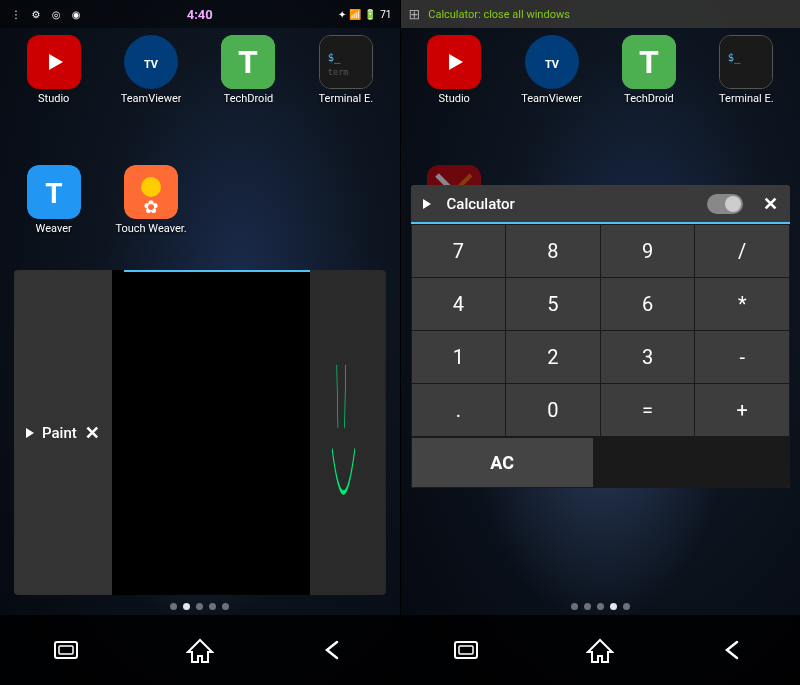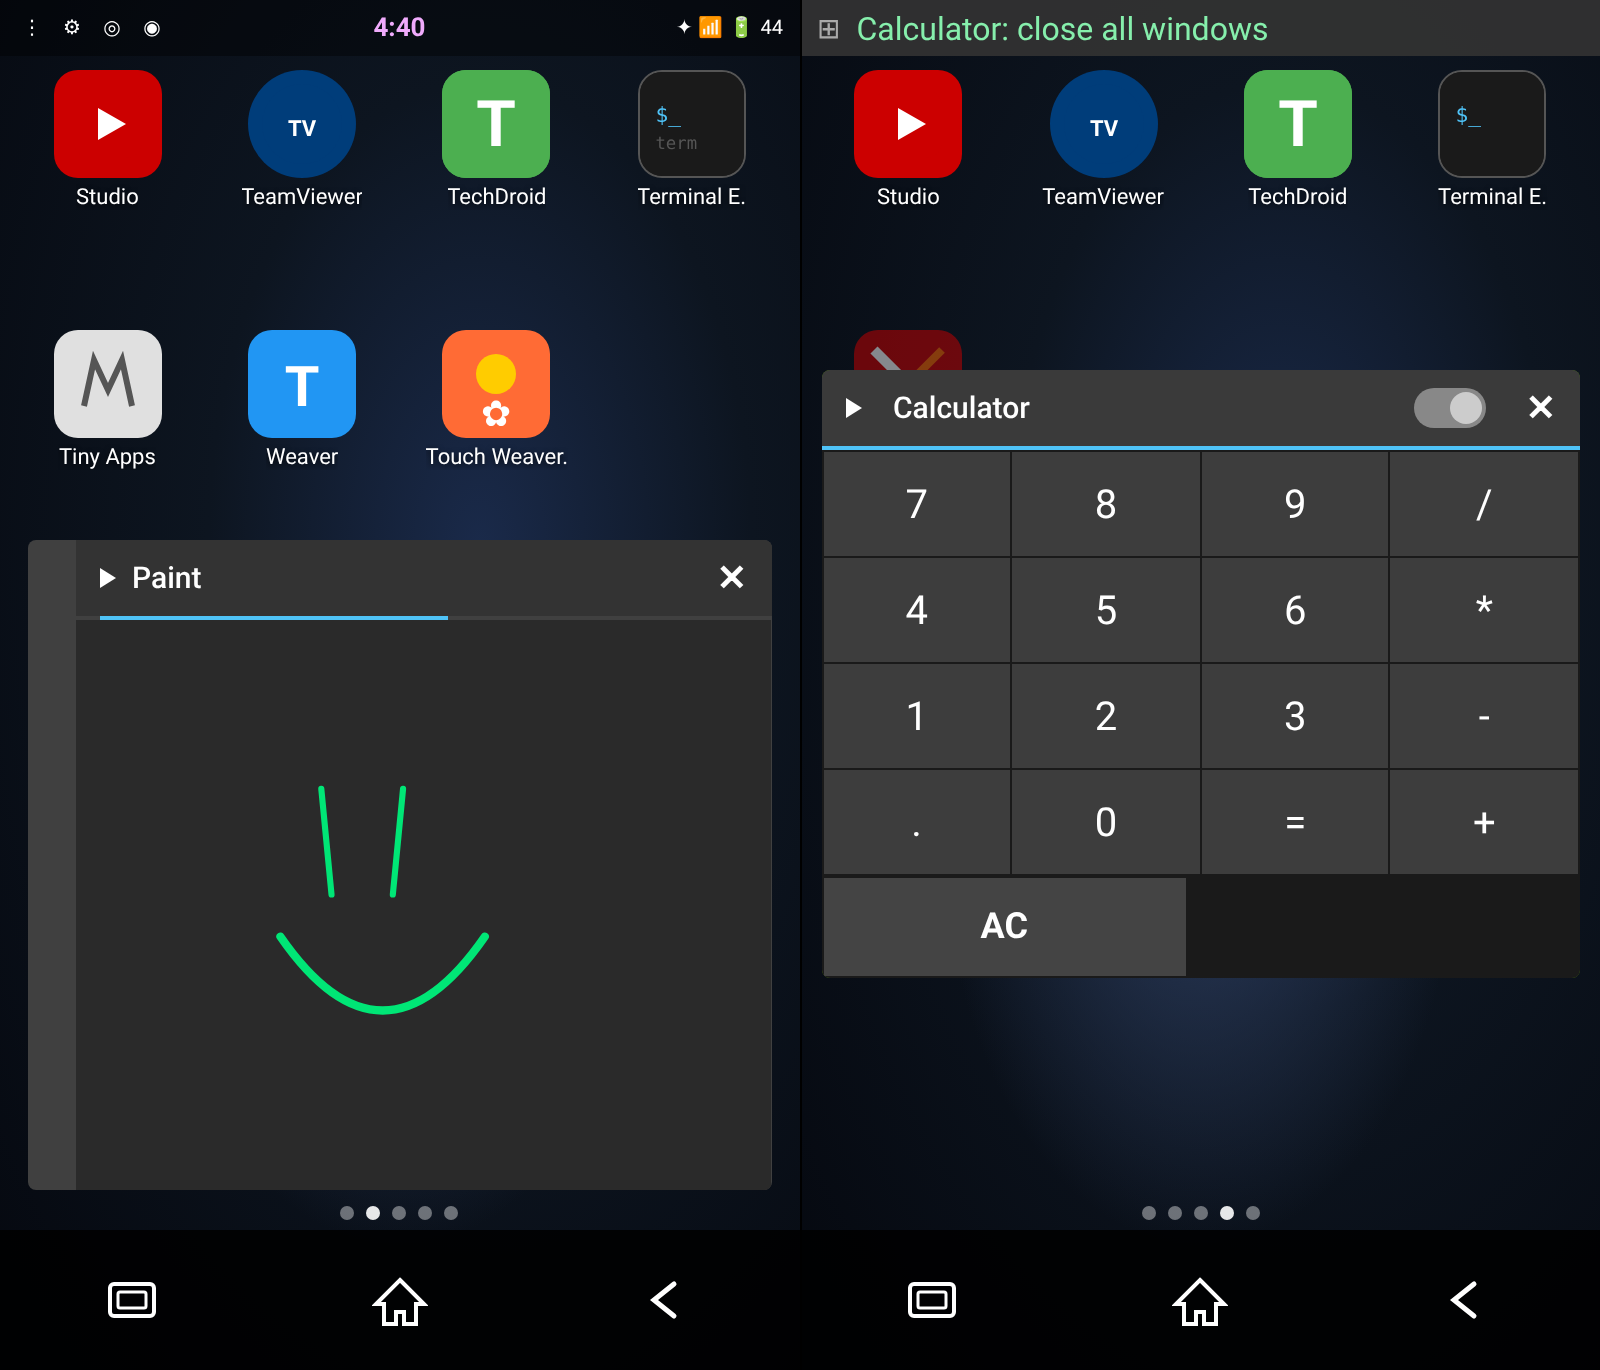--- a/index.html
+++ b/index.html
@@ -123,27 +123,25 @@
       text-overflow: ellipsis;
     }
 
     
     .float-window {
       position: absolute;
       top: 270px;
       left: 14px;
       right: 14px;
       bottom: 90px;
-      background: #404040;
+      background: #000000;
       border-radius: 4px;
       z-index: 20;
       display: flex;
-      flex-direction: column;
       overflow: hidden;
-      padding-left: 24px;
     }
     .float-title-bar {
       background: #333;
       display: flex;
       align-items: center;
       padding: 8px 12px;
       gap: 8px;
       position: relative;
     }
     .float-title-bar .play-icon {
@@ -294,22 +292,22 @@
       right: 0;
       height: 28px;
       background: rgba(50,50,50,0.95);
       display: flex;
       align-items: center;
       padding: 0 8px;
       gap: 8px;
       z-index: 10;
     }
     .top-bar-text {
-      color: #86efac;
-      font-size: 16px;
+      color: #84cc16;
+      font-size: 11px;
     }
 
     
     .paint-svg {
       position: absolute;
       top: 0;
       left: 0;
       width: 100%;
       height: 100%;
     }
@@ -358,21 +356,21 @@
       <div class="status-icon">⋮</div>
       <div class="status-icon">⚙</div>
       <div class="status-icon">◎</div>
       <div class="status-icon">◉</div>
     </div>
     <div class="status-time">4:40</div>
     <div class="status-right">
       <span>✦</span>
       <span>📶</span>
       <span>🔋</span>
-      <span>44</span>
+      <span>71</span>
     </div>
   </div>
 
   <div class="app-grid">
     <div class="app-item">
       <div class="app-icon" style="background:#cc0000;">
         <svg width="34" height="34" viewBox="0 0 34 34">
             <rect width="34" height="34" rx="8" fill="#cc0000"></rect>
             <polygon points="12,9 26,17 12,25" fill="white"></polygon>
           </svg>
@@ -403,29 +401,20 @@
             <rect width="54" height="54" rx="4" fill="#1a1a1a"></rect>
             <text x="8" y="26" fill="#4fc3f7" font-size="11" font-family="monospace">$_</text>
             <text x="8" y="40" fill="#555" font-size="9" font-family="monospace">term</text>
           </svg>
       </div>
       <div class="app-label">Terminal E.</div>
     </div>
   </div>
 
   <div class="app-row2">
-    <div class="app-item">
-      <div class="app-icon">
-        <svg width="54" height="54" viewBox="0 0 54 54">
-            <rect width="54" height="54" rx="10" fill="#e0e0e0"></rect>
-            <path d="M15,38 L20,15 L27,30 L34,15 L39,38" stroke="#555" stroke-width="3" fill="none"></path>
-          </svg>
-      </div>
-      <div class="app-label">Tiny Apps</div>
-    </div>
     <div class="app-item">
       <div class="app-icon">
         <svg width="54" height="54" viewBox="0 0 54 54">
             <rect width="54" height="54" rx="10" fill="#2196F3"></rect>
             <text x="27" y="38" text-anchor="middle" fill="white" font-size="28" font-weight="bold">T</text>
           </svg>
       </div>
       <div class="app-label">Weaver</div>
     </div>
     <div class="app-item">

